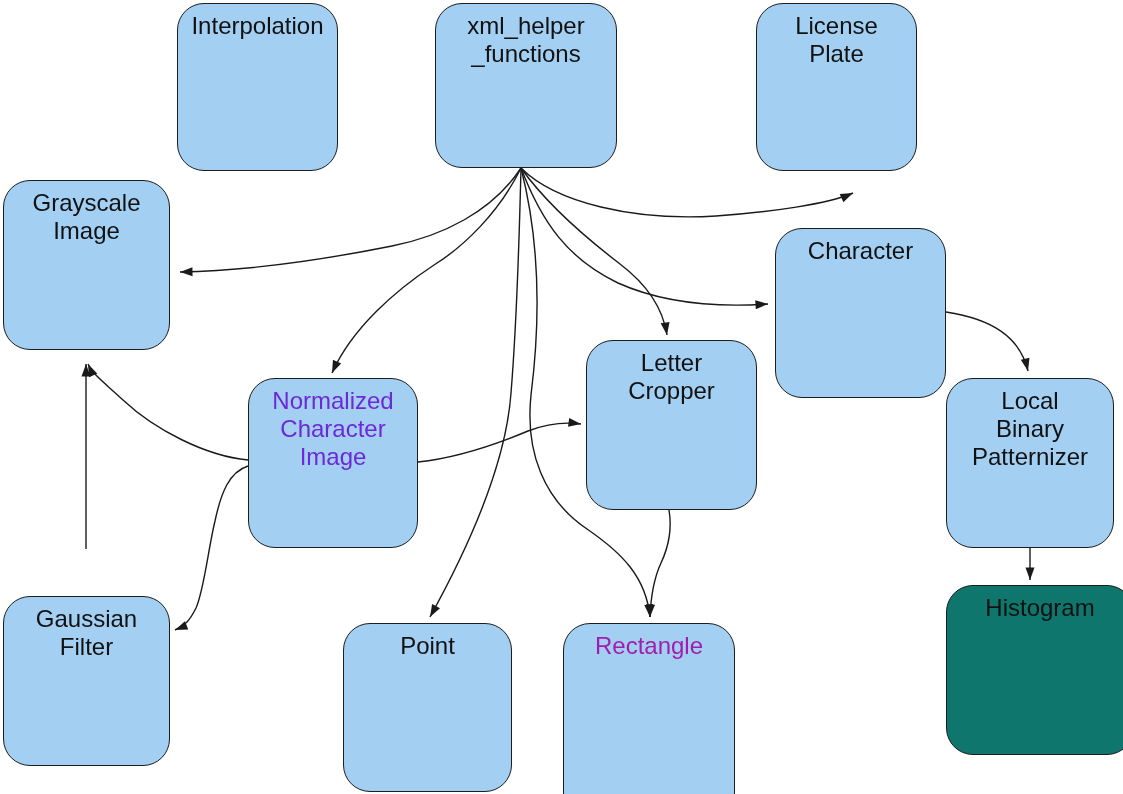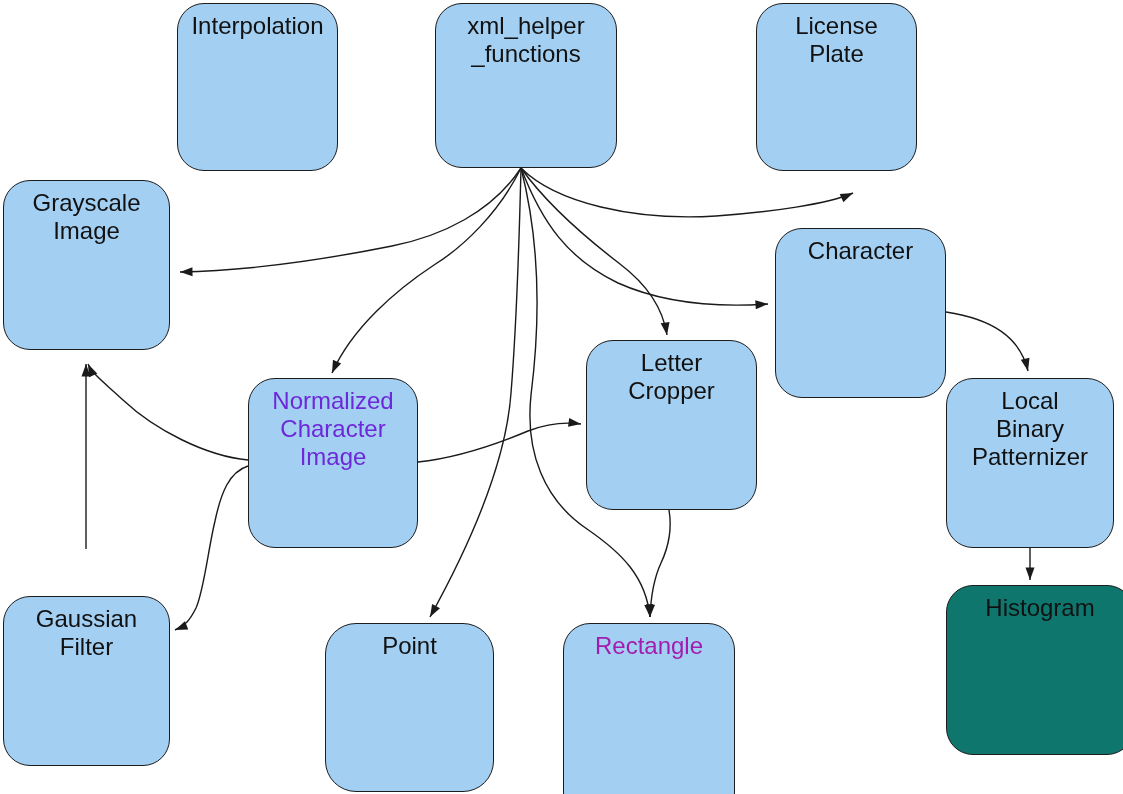--- a/index.html
+++ b/index.html
@@ -69,17 +69,17 @@
       <div class="node" style="left: 248px; top: 378px; width: 170px; height: 170px; background: rgb(163, 207, 242); border-color: rgb(29, 29, 29); color: #6d28d9;"><span class="node-label">Normalized
 Character
 Image</span></div>
       <div class="node" style="left: 586px; top: 340px; width: 171px; height: 170px; background: rgb(163, 207, 242); border-color: rgb(29, 29, 29); color: rgb(17, 17, 17);"><span class="node-label">Letter
 Cropper</span></div>
       <div class="node" style="left: 946px; top: 378px; width: 168px; height: 170px; background: rgb(163, 207, 242); border-color: rgb(29, 29, 29); color: rgb(17, 17, 17); border-radius: 27px;"><span class="node-label">Local
 Binary
 Patternizer</span></div>
       <div class="node" style="left: 3px; top: 549px; width: 167px; height: 170px; background: rgb(163, 207, 242); border-color: rgb(29, 29, 29); color: rgb(17, 17, 17); margin-top: 47px;"><span class="node-label">Gaussian
 Filter</span></div>
-      <div class="node" style="left: 325px; top: 623px; width: 169px; height: 169px; background: rgb(163, 207, 242); border-color: rgb(29, 29, 29); color: rgb(17, 17, 17); border-radius: 31px;"><span class="node-label">Point</span></div>
+      <div class="node" style="left: 343px; top: 623px; width: 169px; height: 169px; background: rgb(163, 207, 242); border-color: rgb(29, 29, 29); color: rgb(17, 17, 17);"><span class="node-label">Point</span></div>
       <div class="node" style="left: 563px; top: 623px; width: 172px; height: 197px; background: rgb(163, 207, 242); border-color: rgb(29, 29, 29); color: #a21caf; text-decoration: underline;"><span class="node-label">Rectangle</span></div>
       <div class="node" style="left: 946px; top: 585px; width: 188px; height: 170px; background: #0f766e; border-color: rgb(29, 29, 29); color: rgb(17, 17, 17);"><span class="node-label">Histogram</span></div>
     </div>
 </div>
 
 </body></html>

